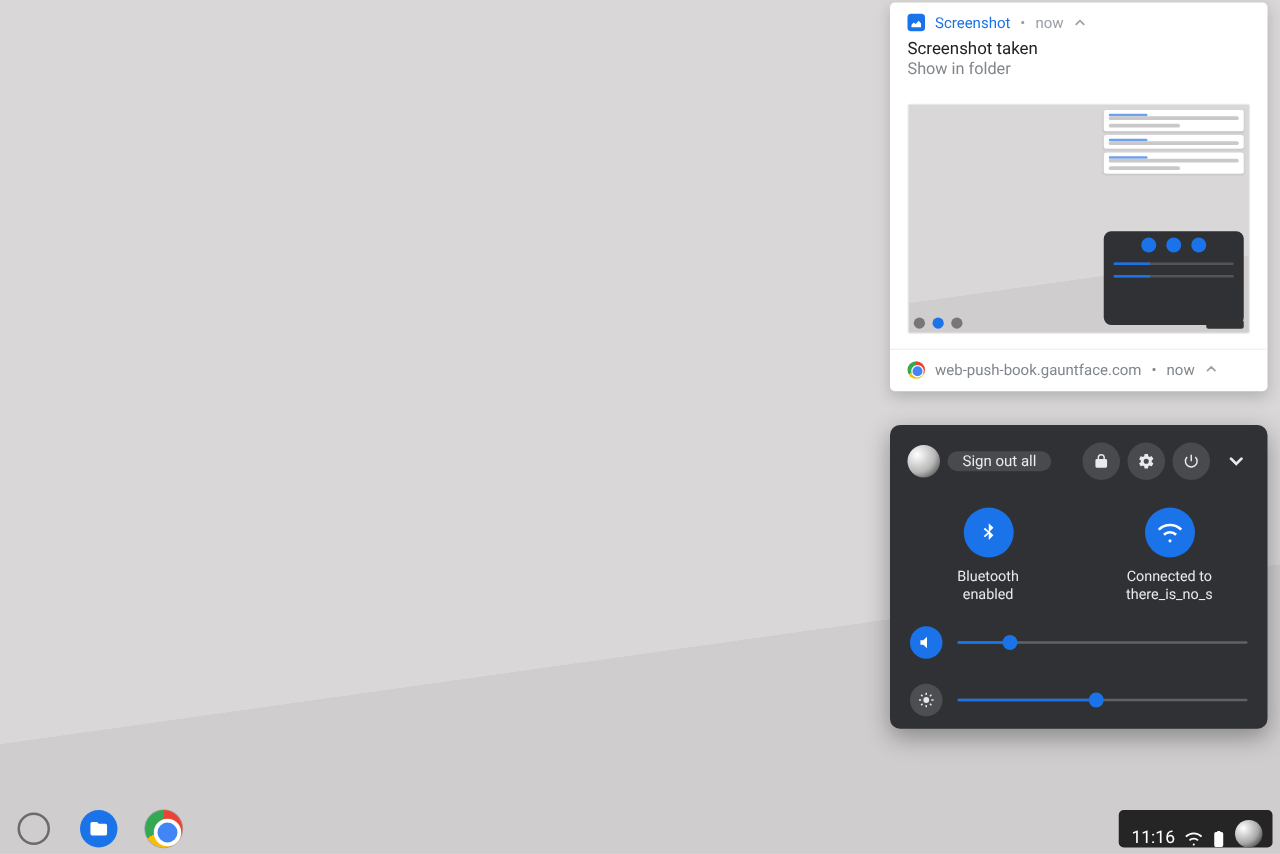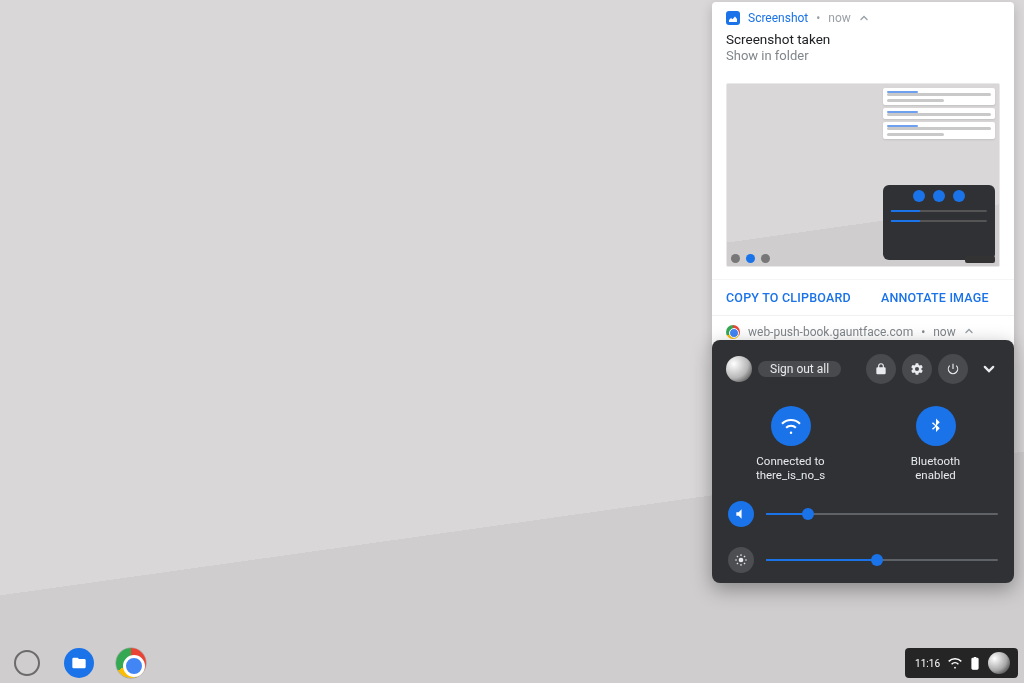--- a/index.html
+++ b/index.html
@@ -36,24 +36,24 @@
     width: 30px; height: 30px; border-radius: 50%;
     background: conic-gradient(#ea4335 0 120deg, #fbbc04 120deg 240deg, #34a853 240deg 360deg);
     position: relative;
     box-shadow: 0 0 0 0.5px rgba(0,0,0,0.25);
   }
   .chrome-icon::after {
     content: ""; position: absolute; top: 7px; left: 7px; width: 16px; height: 16px;
     border-radius: 50%; background: #4285f4; border: 3px solid #fff;
   }
   .shelf-right {
-    display: flex; align-items: center; gap: 8px;
+    display: flex; align-items: flex-end; gap: 8px;
     background: rgba(0,0,0,0.82); color: #fff;
     height: 30px; padding: 0 8px 0 10px; border-radius: 4px;
-    font-size: 10px;
+    font-size: 14px;
   }
   .tray-avatar {
     width: 22px; height: 22px; border-radius: 50%;
     background: radial-gradient(circle at 30% 30%, #fff, #a8a8a8 55%, #555 80%, #111);
   }
   .tray-svg { display: block; }
 
   
   .notif-card {
     position: absolute; top: 2px; right: 10px; width: 302px;
@@ -238,24 +238,20 @@
       <div class="pv-qs-slider"></div>
       <div class="pv-qs-slider" style="--w:50%"></div>
     </div>
     <div class="pv-shelf">
         <div class="pv-dot"></div>
         <div class="pv-dot blue"></div>
         <div class="pv-dot"></div>
       </div>
     <div class="pv-tray"></div>
   </div>
-  <div class="notif-actions">
-    <span class="act">COPY TO CLIPBOARD</span>
-    <span class="act">ANNOTATE IMAGE</span>
-  </div>
   <div class="notif2-head">
     <span class="chrome-mini"></span>
     <span class="src">web-push-book.gauntface.com</span>
     <span class="sep">•</span>
     <span class="ts">now</span>
     <span class="chev">
       <svg width="10" height="10" viewBox="0 0 10 10">
           <path d="M2 6.5 L5 3.5 L8 6.5" stroke="#9aa0a6" stroke-width="1.4" fill="none" stroke-linecap="round"></path>
         </svg>
     </span>
@@ -286,38 +282,38 @@
     <div class="qs-round" style="background:transparent">
       <svg width="14" height="14" viewBox="0 0 10 10">
           <path d="M2 3.5 L5 6.5 L8 3.5" stroke="#e8eaed" stroke-width="1.6" fill="none" stroke-linecap="round"></path>
         </svg>
     </div>
   </div>
 
   <div class="qs-tiles">
     <div class="tile">
       <div class="circle">
+        <svg width="18" height="18" viewBox="0 0 24 24" fill="#fff">
+            <path d="M12 2l5 5-4 4 4 4-5 5V13.4L8 17l-1.4-1.4L11 12 6.6 8.4 8 7l4 3.6z"></path>
+          </svg>
+      </div>
+      <div class="lbl">
+        <span>Bluetooth</span>
+        <span class="sub">enabled</span>
+      </div>
+    </div>
+    <div class="tile">
+      <div class="circle">
         <svg width="20" height="20" viewBox="0 0 24 24" fill="#fff">
             <path d="M12 18.5a1.5 1.5 0 1 0 1.5 1.5A1.5 1.5 0 0 0 12 18.5zm-4.95-3.45a7 7 0 0 1 9.9 0l1.77-1.77a9.5 9.5 0 0 0-13.44 0zM2.1 10.1a14 14 0 0 1 19.8 0l1.77-1.77a16.5 16.5 0 0 0-23.34 0z"></path>
           </svg>
       </div>
       <div class="lbl">
         <span>Connected to</span>
         <span class="sub">there_is_no_s</span>
-      </div>
-    </div>
-    <div class="tile">
-      <div class="circle">
-        <svg width="18" height="18" viewBox="0 0 24 24" fill="#fff">
-            <path d="M12 2l5 5-4 4 4 4-5 5V13.4L8 17l-1.4-1.4L11 12 6.6 8.4 8 7l4 3.6z"></path>
-          </svg>
-      </div>
-      <div class="lbl">
-        <span>Bluetooth</span>
-        <span class="sub">enabled</span>
       </div>
     </div>
   </div>
 
   <div class="qs-slider-row">
     <div class="slider-icon">
       <svg width="14" height="14" viewBox="0 0 24 24" fill="#fff">
           <path d="M4 9v6h4l5 5V4L8 9z"></path>
         </svg>
     </div>

